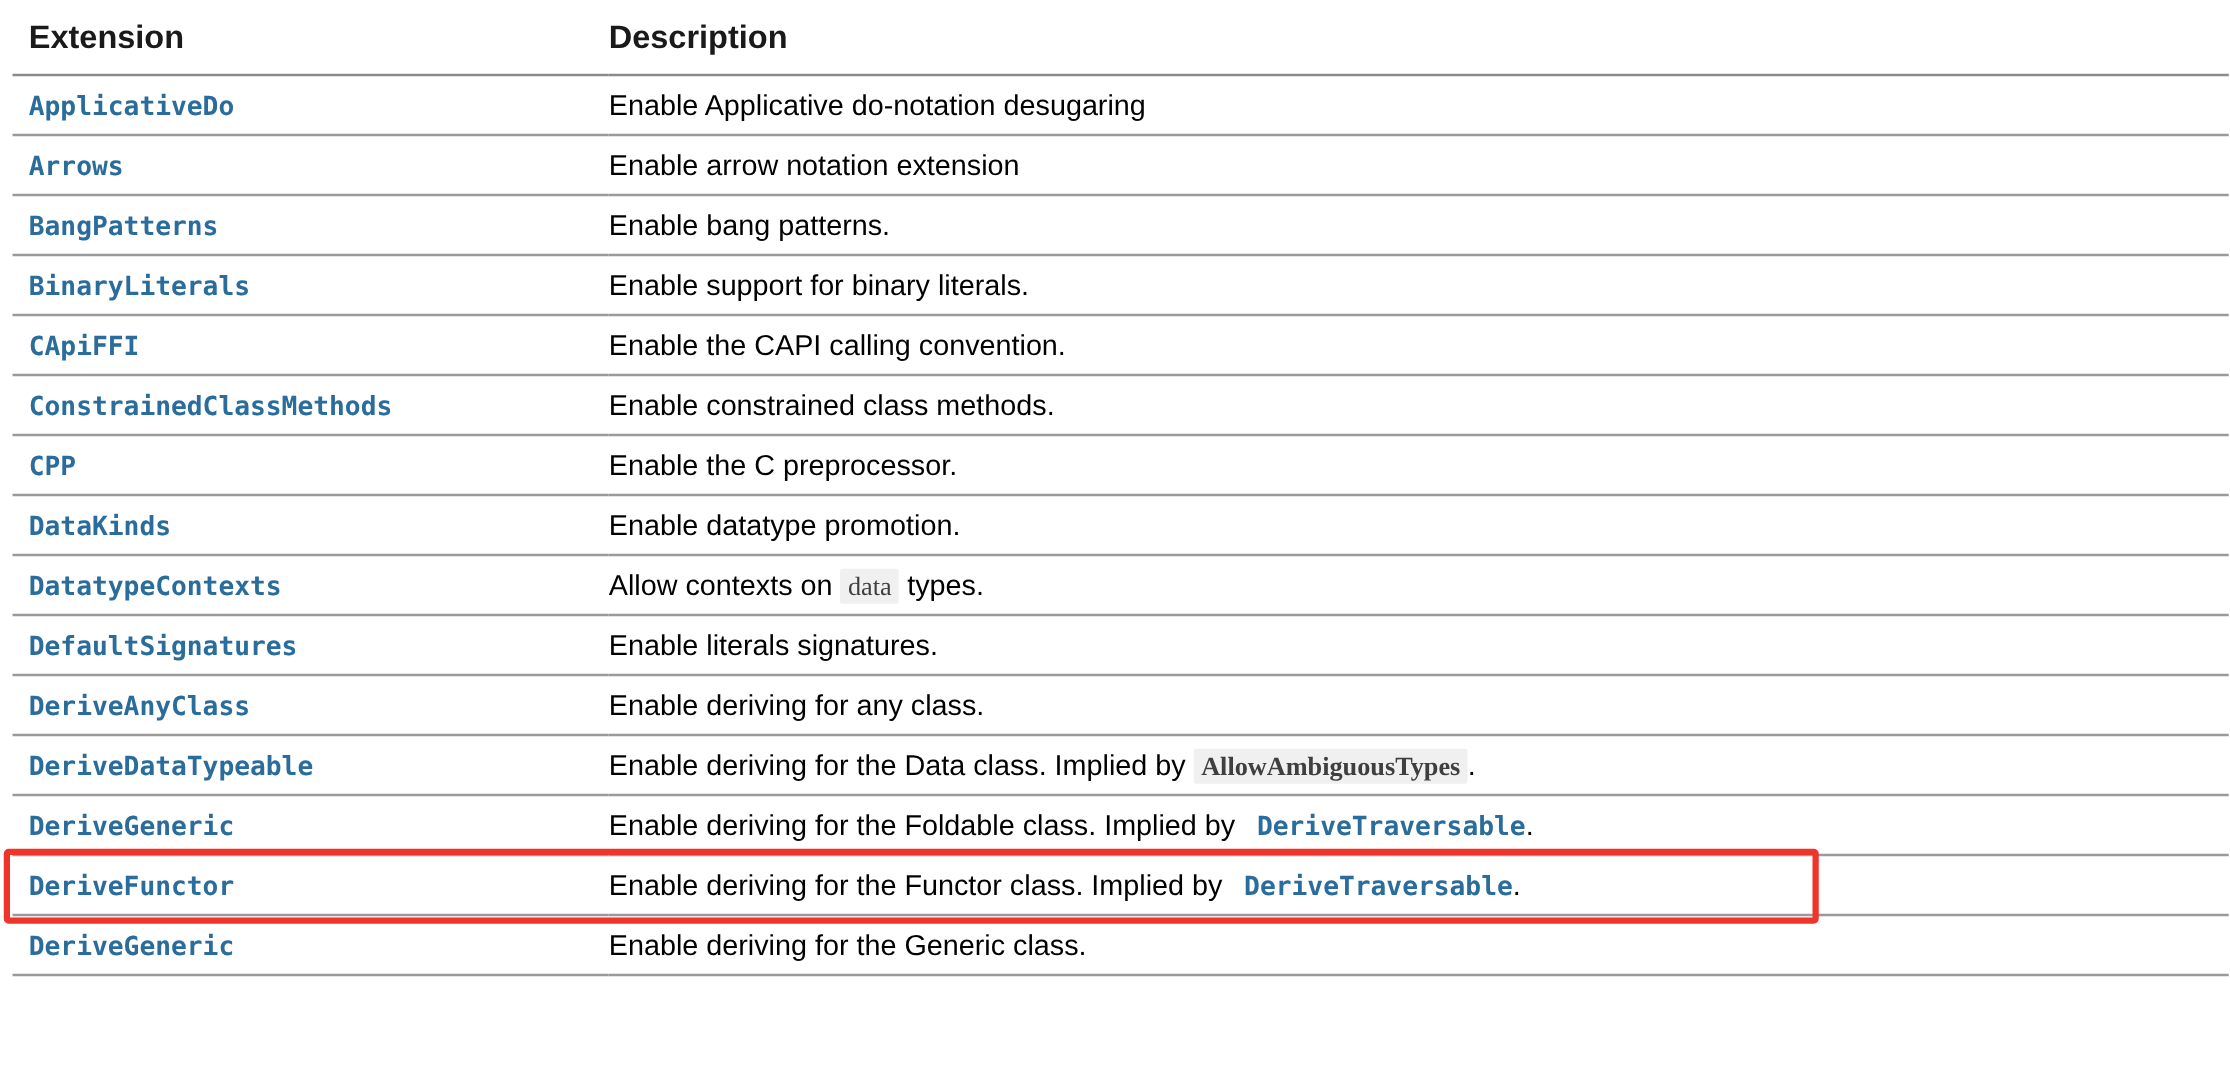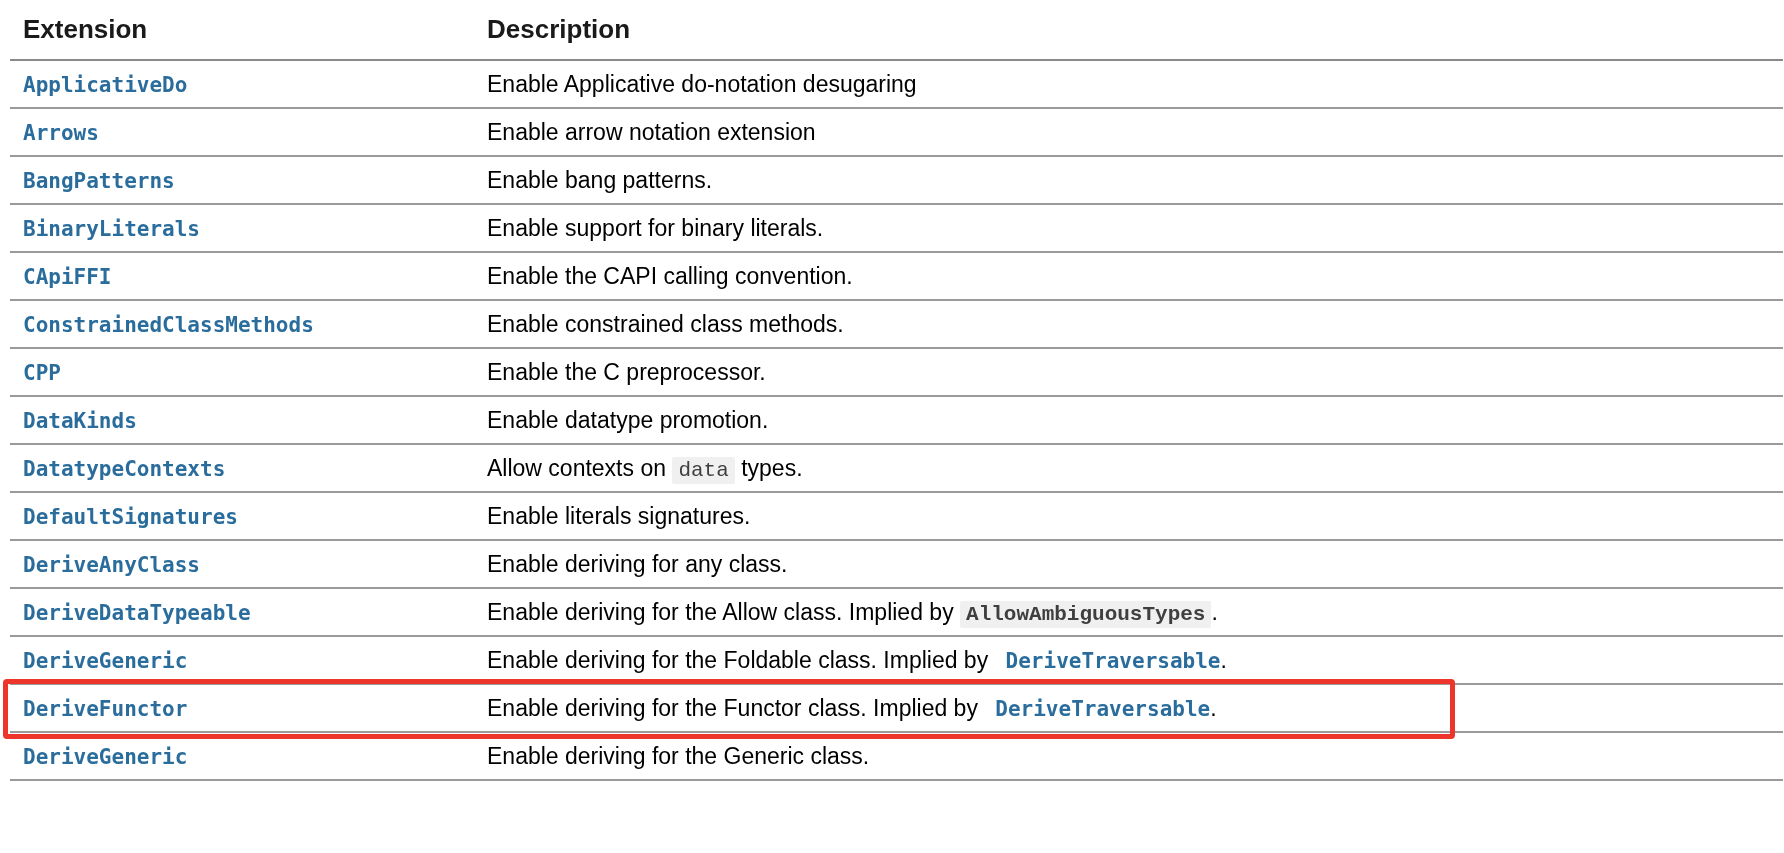--- a/index.html
+++ b/index.html
@@ -52,21 +52,21 @@
   .ext-table td.desc-cell{padding-right:8px;}
   a.ext-link{
     font-family:"DejaVu Sans Mono", monospace;
     font-size:21px;
     font-weight:bold;
     color:var(--link-color);
     text-decoration:none;
   }
   .desc-cell span.txt{color:var(--body-text);}
   code.code{
-    font-family:Liberation Mono, monospace;
+    font-family:Liberation Serif, serif;
     font-size:21px;
     font-weight:normal;
     color:var(--code-text);
     background:var(--code-bg);
     padding:2px 6px;
     border-radius:2px;
     margin-top:20px;
   }
   code.code.bold{font-weight:bold;}
   a.code-link{
@@ -146,21 +146,21 @@
           <tr>
             <td class="ext-cell"><a class="ext-link" href="#">DefaultSignatures</a></td>
             <td class="desc-cell"><span class="txt">Enable literals signatures.</span></td>
           </tr>
           <tr>
             <td class="ext-cell"><a class="ext-link" href="#">DeriveAnyClass</a></td>
             <td class="desc-cell"><span class="txt">Enable deriving for any class.</span></td>
           </tr>
           <tr>
             <td class="ext-cell"><a class="ext-link" href="#">DeriveDataTypeable</a></td>
-            <td class="desc-cell"><span class="txt">Enable deriving for the Allow class. Implied by </span><code class="code bold">AllowAmbiguousTypes</code><span class="txt">.</span></td>
+            <td class="desc-cell"><span class="txt">Enable deriving for the Data class. Implied by </span><code class="code bold">AllowAmbiguousTypes</code><span class="txt">.</span></td>
           </tr>
           <tr>
             <td class="ext-cell"><a class="ext-link" href="#">DeriveGeneric</a></td>
             <td class="desc-cell"><span class="txt">Enable deriving for the Foldable class. Implied by </span><a class="code-link" href="#">DeriveTraversable</a><span class="txt">.</span></td>
           </tr>
           <tr>
             <td class="ext-cell"><a class="ext-link" href="#">DeriveFunctor</a></td>
             <td class="desc-cell"><span class="txt">Enable deriving for the Functor class. Implied by </span><a class="code-link" href="#">DeriveTraversable</a><span class="txt">.</span></td>
           </tr>
           <tr>

